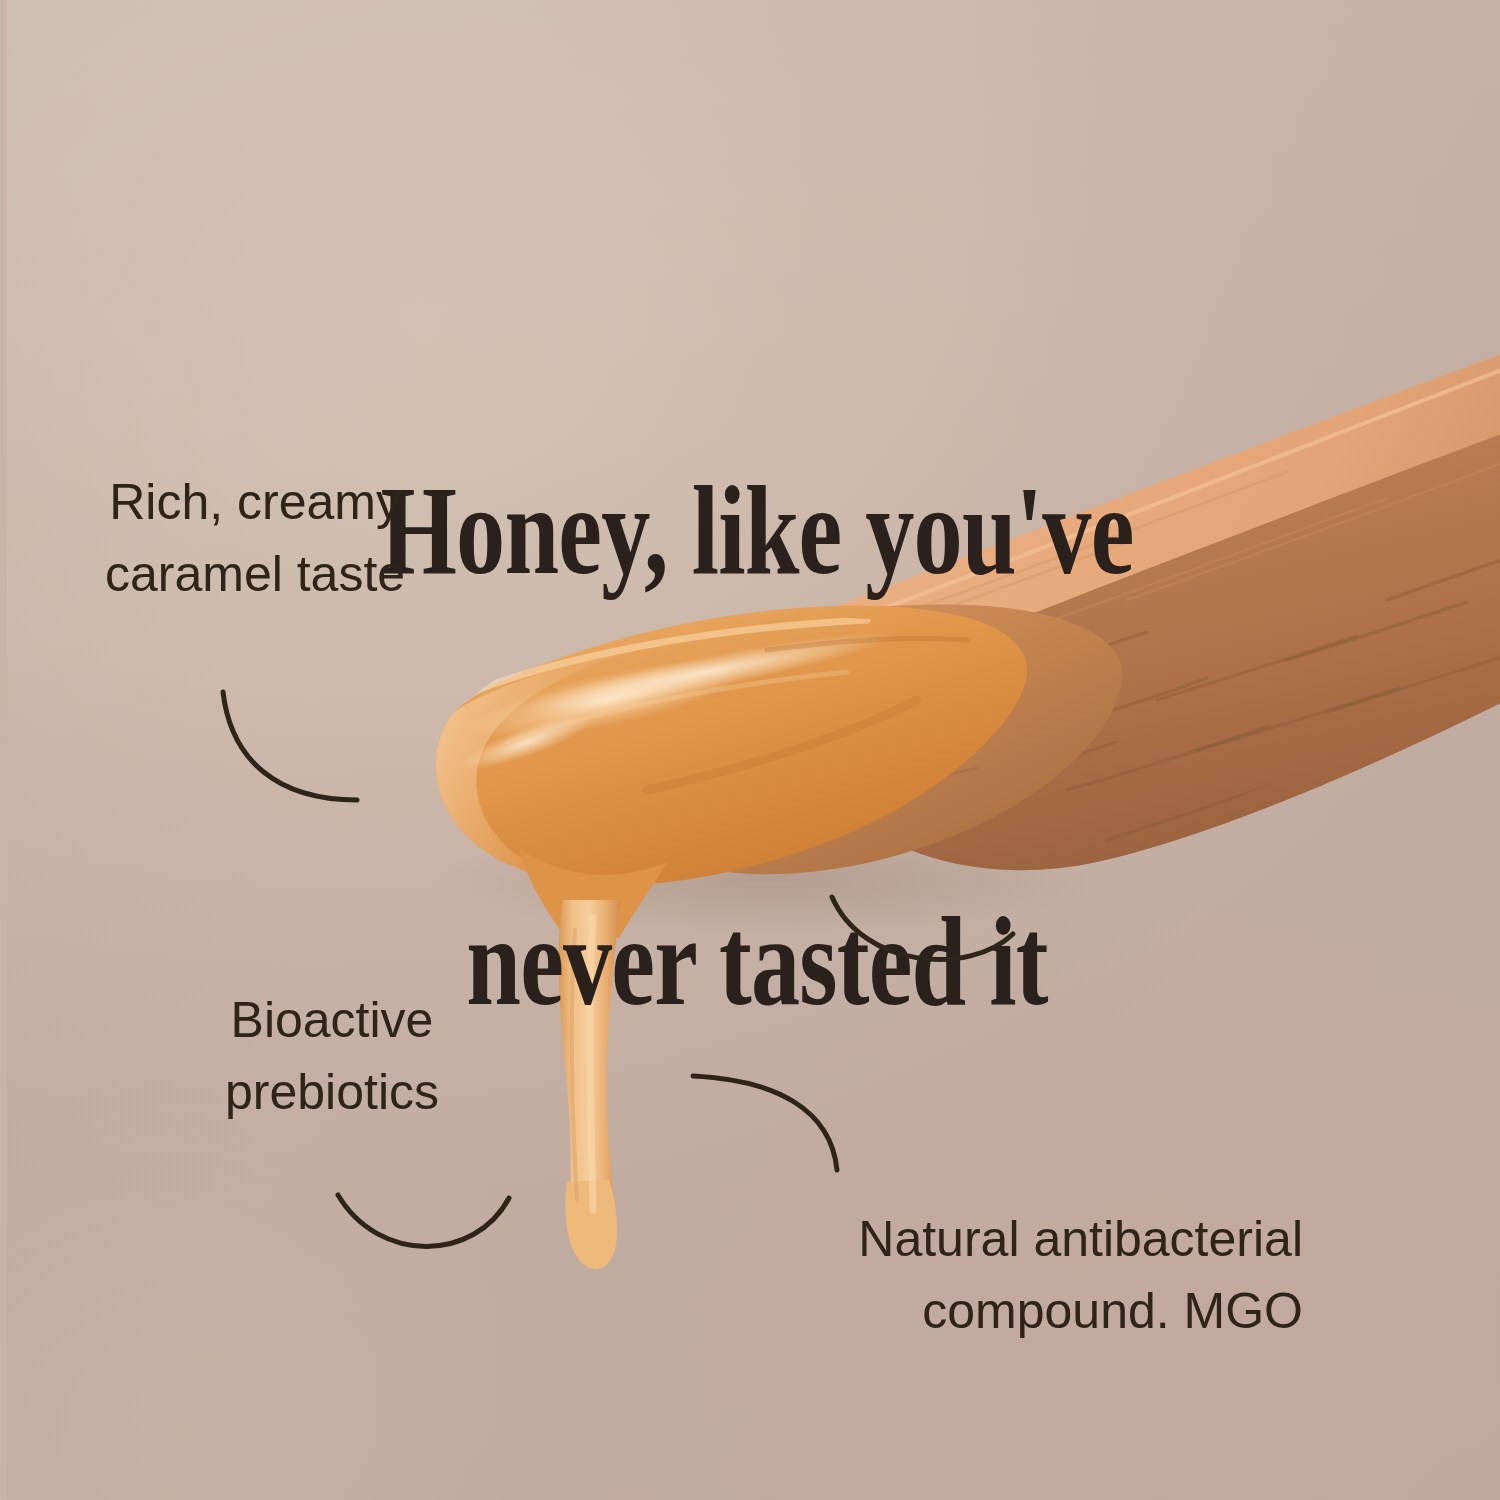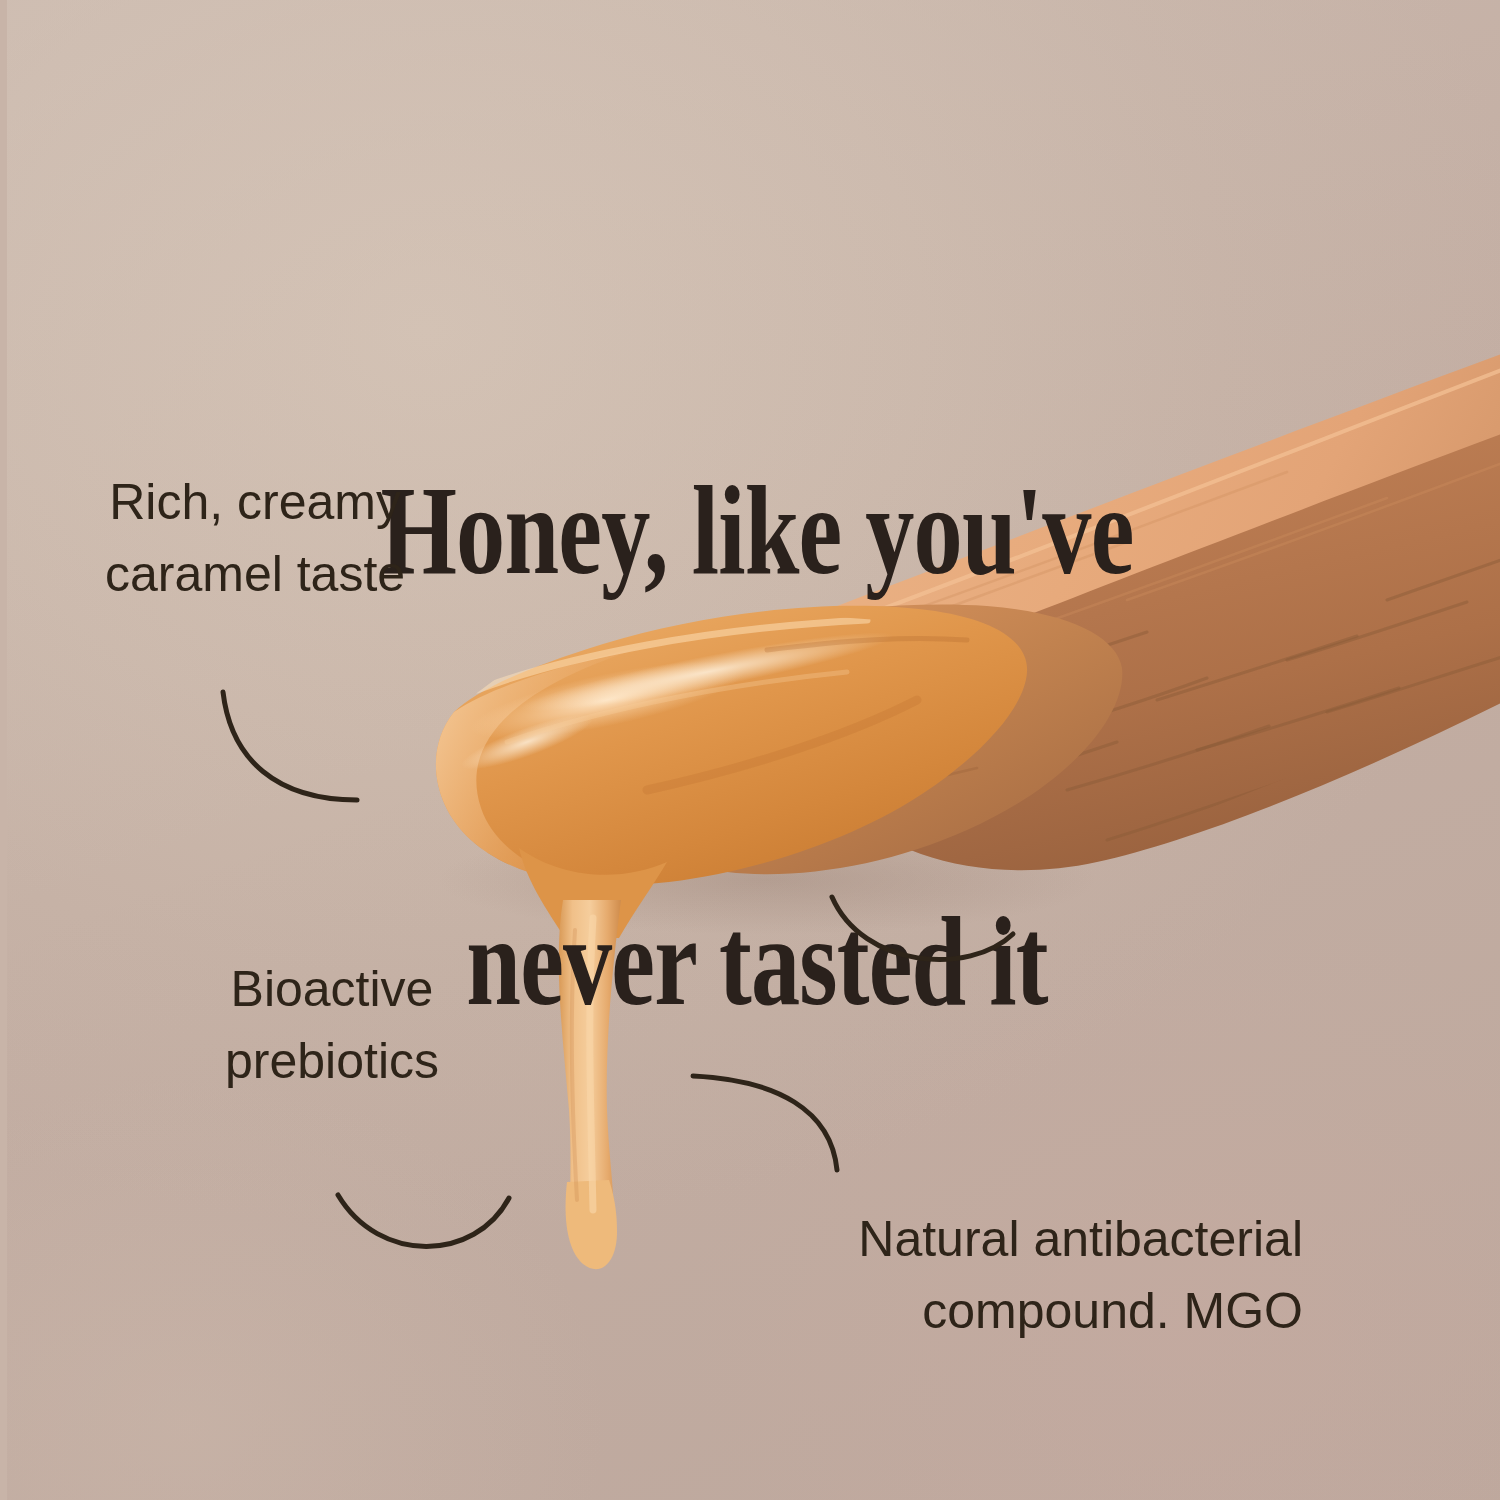--- a/index.html
+++ b/index.html
@@ -52,21 +52,21 @@
     position: absolute;
     color: #2e2419;
     font-family: "Liberation Sans", sans-serif;
     font-weight: 400;
     font-size: 50px;
     line-height: 1.44;
     white-space: pre-line;
   }
   #label-rich      { left: 98px;  top: 466px;  text-align: center; }
   #label-unique    { left: 1000px; top: 877px;  text-align: center; width: 380px; }
-  #label-prebiotic { left: 170px; top: 953px;  text-align: center; width: 310px; }
+  #label-prebiotic { left: 170px; top: 984px;  text-align: center; width: 310px; }
   #label-mgo       { left: 676px; top: 1203px; text-align: right; width: 620px; }
 
   
   #connectors, #artwork {
     position: absolute;
     inset: 0;
     width: 1500px;
     height: 1500px;
   }
   #connectors { pointer-events: none; }

